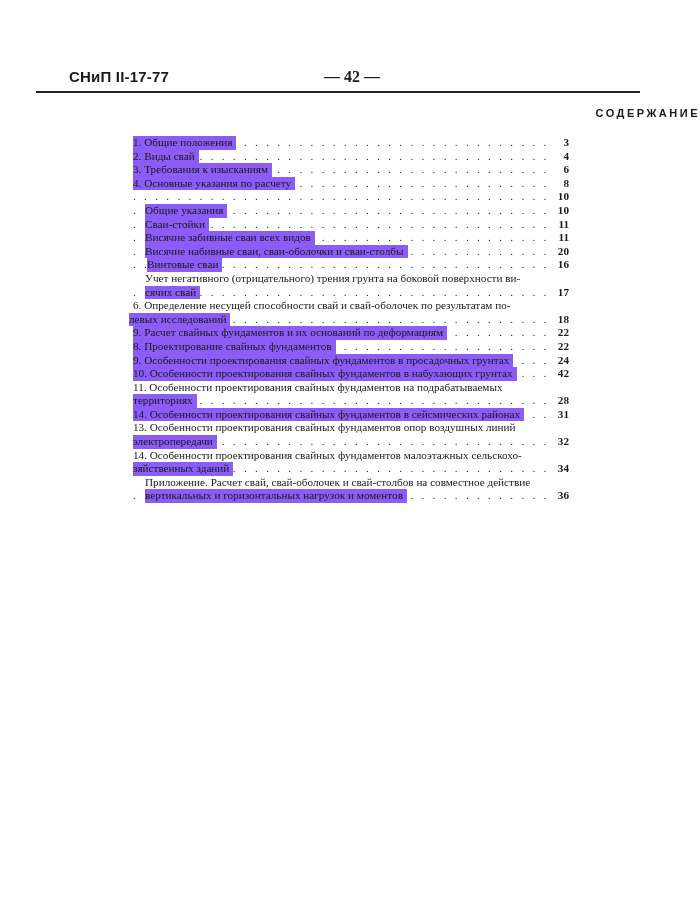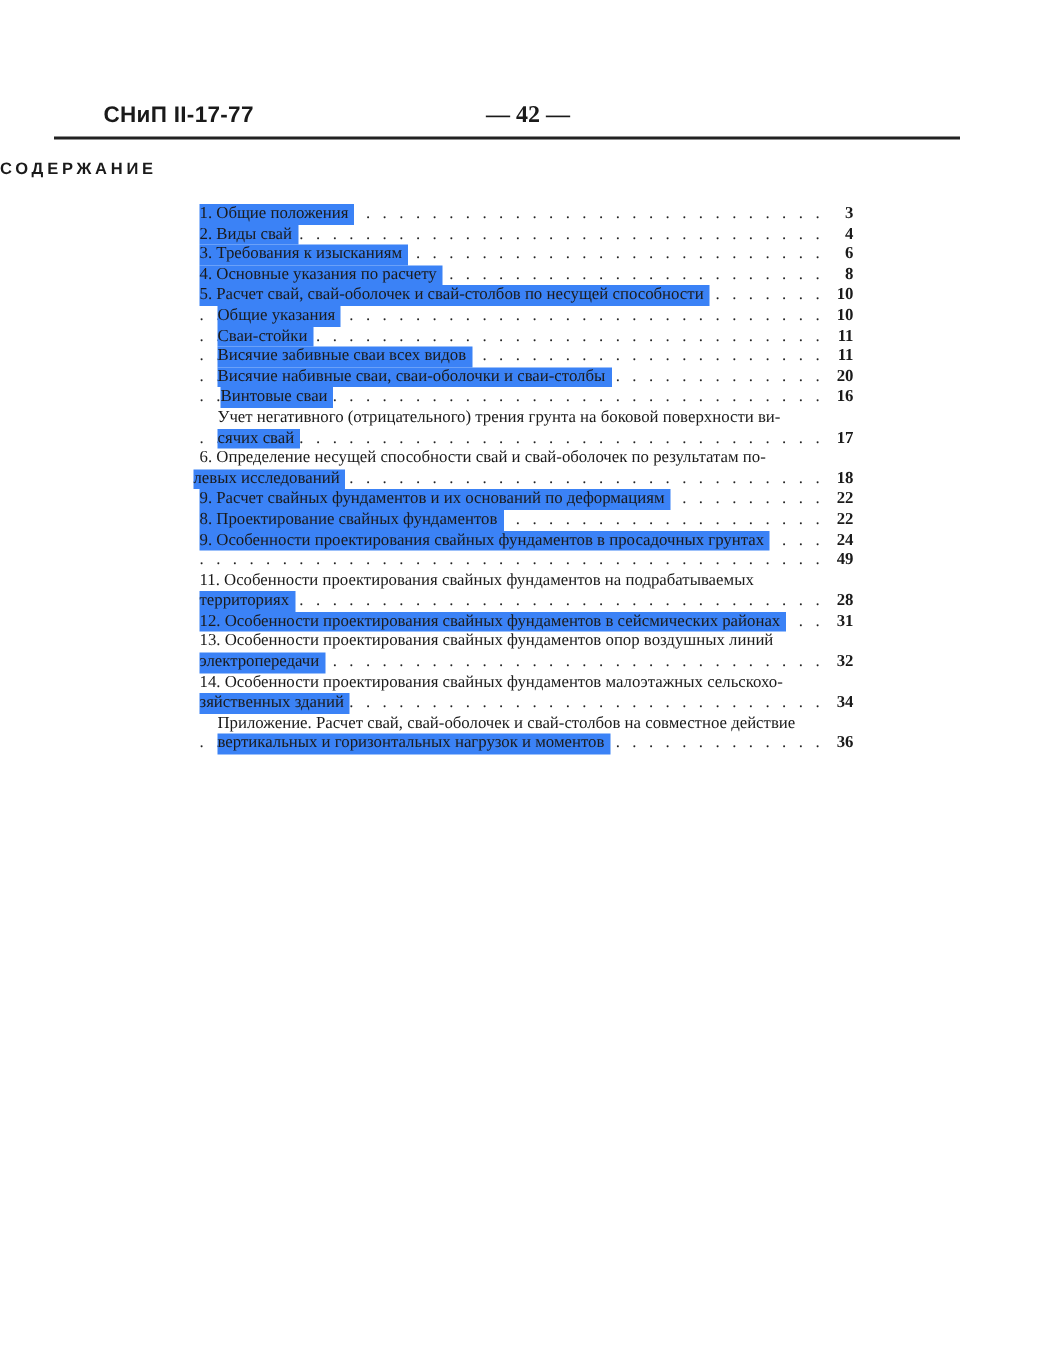--- a/index.html
+++ b/index.html
@@ -3,26 +3,26 @@
 <meta charset="utf-8">
 <style>
   html, body { margin:0; padding:0; background:#ffffff; }
   body { width:700px; height:909px; position:relative; overflow:hidden;
          font-family:"DejaVu Serif","Liberation Serif",serif; color:#1a1a1a; }
   .hdr-code { position:absolute; left:37px; top:68px; font-family:"Liberation Sans",sans-serif;
               font-weight:bold; font-size:15px; letter-spacing:0.2px;margin-left:32px; }
   .hdr-page { position:absolute; left:324px; top:68px; font-family:"Liberation Serif",serif;
               font-weight:bold; font-size:16px; }
   .rule { position:absolute; left:36px; top:91px; width:604px; height:2px; background:#222; }
-  .title { position:absolute; left:0; width:700px; top:107px; text-align:left;
+  .title { position:absolute; left:0; width:700px; top:107px; text-align:right;
            font-family:"Liberation Sans",sans-serif; font-weight:bold; font-size:11px; letter-spacing:2.5px; }
   .toc { position:absolute; left:133px; top:136px; width:436px;
          font-family:"Liberation Serif",serif; font-size:11.2px; line-height:13.6px; }
   .row { position:relative; height:13.6px; white-space:nowrap; }
-  .row .txt { position:absolute; left:0; top:0; background:#3b82f6; padding-right:4px; z-index:1; }
+  .row .txt { position:absolute; left:0; top:0; background:#8b5cf6; padding-right:4px; z-index:1; }
   .row .dots { position:absolute; left:0; right:22px; top:0; overflow:hidden; color:#222;
                letter-spacing:8.3px; text-align:right; }
   .row .pg { position:absolute; right:0; top:0; text-align:right; font-weight:bold; }
   .row.cont .txt { background:transparent; }
   .ind1 .txt { left:12px; }
   .ind-neg .txt { left:-4px; }
   .ind2 .txt { left:14px; }
 </style>
 </head>
 <body>
@@ -48,21 +48,20 @@
       <span class="txt">3. Требования к изысканиям</span>
       <span class="pg">6</span>
     </div>
     <div class="row">
       <span class="dots">............................................................</span>
       <span class="txt">4. Основные указания по расчету</span>
       <span class="pg">8</span>
     </div>
     <div class="row">
       <span class="dots">............................................................</span>
-      <span class="txt">5. Расчет свай, свай-оболочек и свай-столбов по несущей способности</span>
       <span class="pg">10</span>
     </div>
     <div class="row ind1">
       <span class="dots">............................................................</span>
       <span class="txt">Общие указания</span>
       <span class="pg">10</span>
     </div>
     <div class="row ind1">
       <span class="dots">............................................................</span>
       <span class="txt">Сваи-стойки</span>
@@ -111,34 +110,35 @@
       <span class="txt">8. Проектирование свайных фундаментов</span>
       <span class="pg">22</span>
     </div>
     <div class="row">
       <span class="dots">............................................................</span>
       <span class="txt">9. Особенности проектирования свайных фундаментов в просадочных грунтах</span>
       <span class="pg">24</span>
     </div>
     <div class="row">
       <span class="dots">............................................................</span>
-      <span class="pg">49</span>
+      <span class="txt">10. Особенности проектирования свайных фундаментов в набухающих грунтах</span>
+      <span class="pg">42</span>
     </div>
     <div class="row cont">
       <span class="txt">11. Особенности проектирования свайных фундаментов на подрабатываемых</span>
       <span class="pg"></span>
     </div>
     <div class="row">
       <span class="dots">............................................................</span>
       <span class="txt">территориях</span>
       <span class="pg">28</span>
     </div>
     <div class="row">
       <span class="dots">............................................................</span>
-      <span class="txt">12. Особенности проектирования свайных фундаментов в сейсмических районах</span>
+      <span class="txt">14. Особенности проектирования свайных фундаментов в сейсмических районах</span>
       <span class="pg">31</span>
     </div>
     <div class="row cont">
       <span class="txt">13. Особенности проектирования свайных фундаментов опор воздушных линий</span>
       <span class="pg"></span>
     </div>
     <div class="row">
       <span class="dots">............................................................</span>
       <span class="txt">электропередачи</span>
       <span class="pg">32</span>

